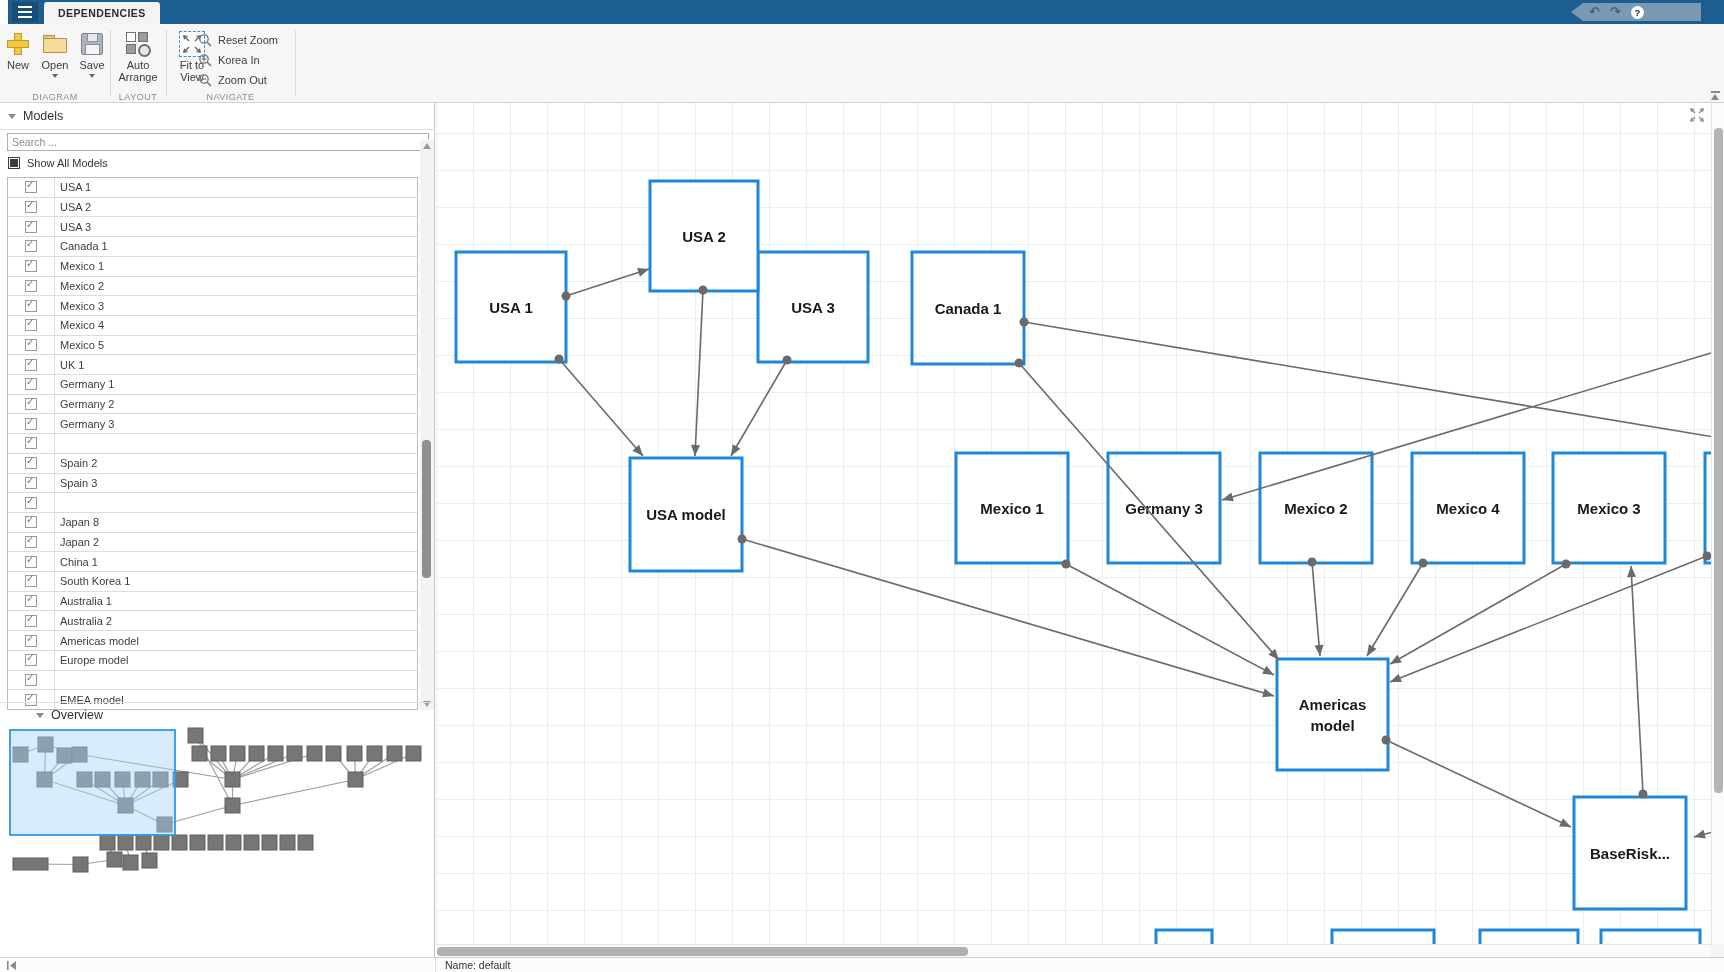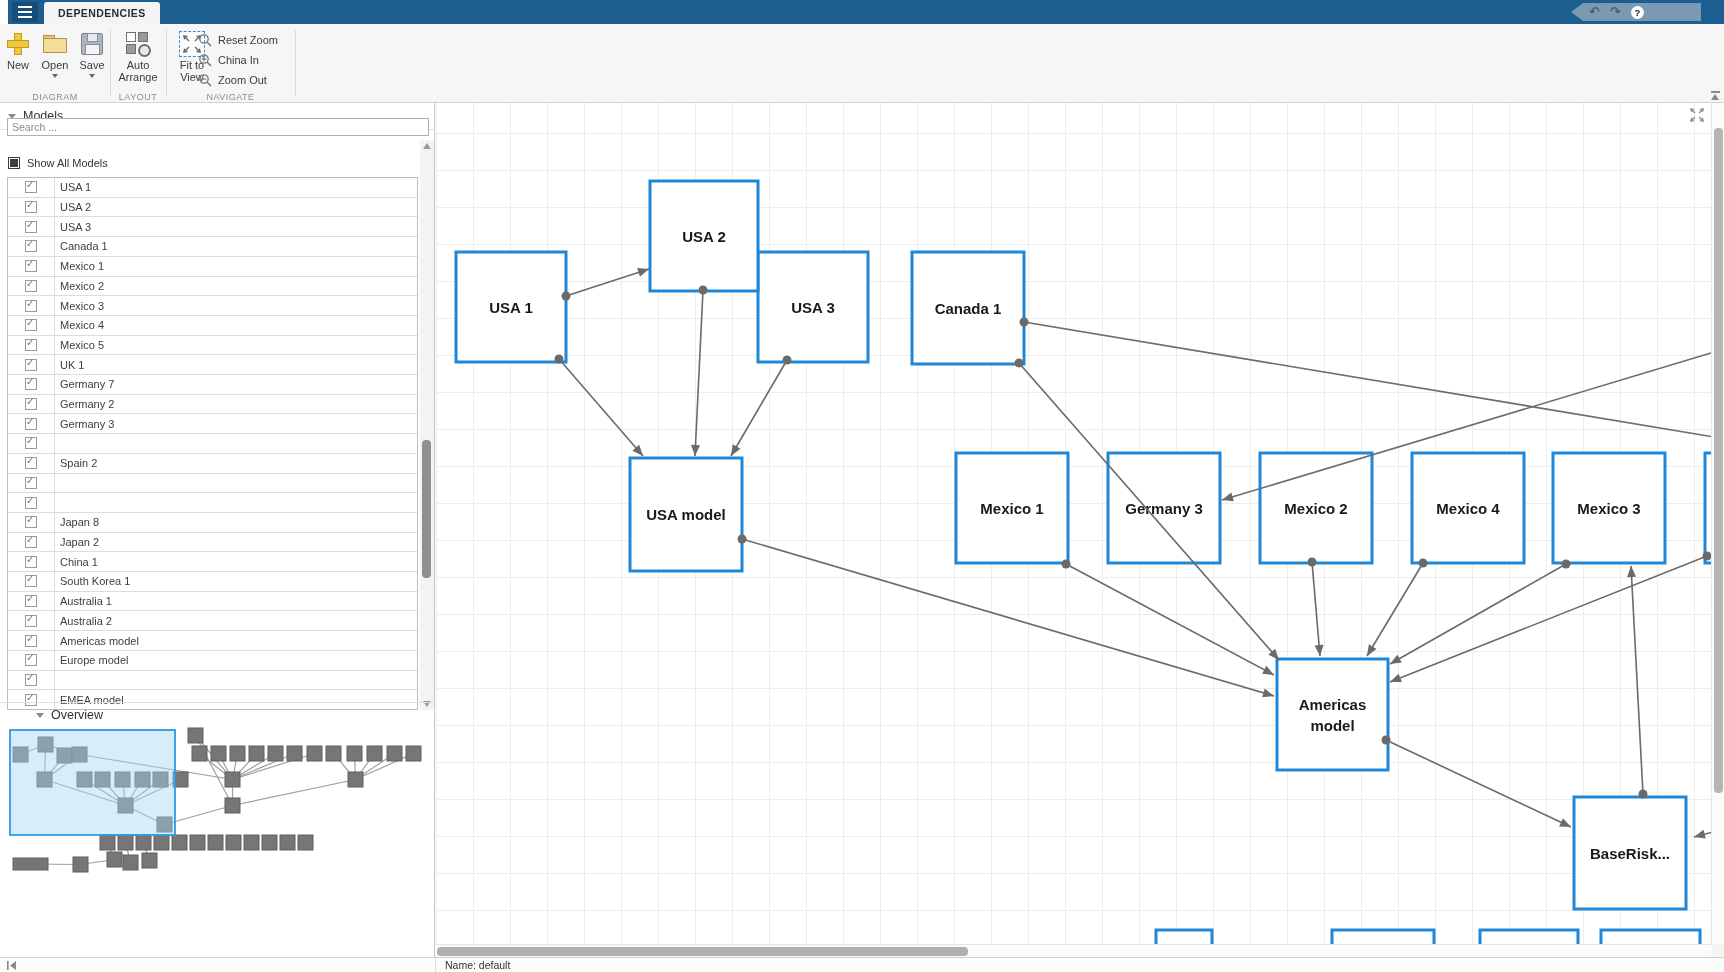--- a/index.html
+++ b/index.html
@@ -43,21 +43,21 @@
   .arrange-ic{position:relative;width:26px;height:26px;}
   .arrange-ic .sq{position:absolute;width:8px;height:8px;border:1.5px solid #6f6f6f;background:#fff;}
   .arrange-ic .sqf{position:absolute;width:8px;height:8px;background:#9b9b9b;border:1.5px solid #6f6f6f;}
   .arrange-ic .gear{position:absolute;right:0;bottom:0;width:9px;height:9px;border:2px solid #6f6f6f;border-radius:50%;background:#e8e8e8;}
   .fit-ic{position:relative;width:24px;height:24px;border:1.6px dashed #3e8ed0;background:#fdfdfd;}
   
   .panel{left:0;top:103px;width:435px;height:854px;background:#fff;border-right:1px solid #c4c4c4;box-sizing:border-box;}
   .sec-head{position:absolute;left:0;height:24px;font-size:12.5px;color:#333;display:flex;align-items:center;gap:7px;padding-left:8px;}
   .tri-down{width:0;height:0;border-left:4px solid transparent;border-right:4px solid transparent;border-top:5px solid #8a8a8a;}
   .hline{position:absolute;left:0;width:435px;height:1px;background:#e0e0e0;}
-  .search{position:absolute;left:7px;top:118px;width:412px;height:14px;border:1px solid #b0b0b0;
+  .search{position:absolute;left:7px;top:133px;width:412px;height:14px;border:1px solid #b0b0b0;
           font-size:10.5px;color:#555;padding:1px 4px;font-family:"Liberation Sans",sans-serif;outline:none;}
   .search::placeholder{color:#8a8a8a;}
   .showall{position:absolute;left:8px;top:157px;display:flex;align-items:flex-end;gap:7px;font-size:11px;color:#333;}
   .cb-dark{width:10px;height:10px;border:1px solid #3d3d3d;background:#fff;position:relative;}
   .cb-dark i{position:absolute;left:1px;top:1px;width:8px;height:8px;background:#3d3d3d;display:block;}
   .mlist{position:absolute;left:7px;top:177px;width:411px;height:533px;border:1px solid #bdbdbd;box-sizing:border-box;
          display:flex;flex-direction:column;overflow:hidden;}
   .mrow{flex:1;display:flex;border-bottom:1px solid #dcdcdc;box-sizing:border-box;background:#fff;}
   .mrow:last-child{border-bottom:none;}
   .mcol1{width:46px;border-right:1px solid #dcdcdc;display:flex;align-items:center;justify-content:center;}
@@ -182,21 +182,21 @@
     </svg>
     <span>Reset Zoom</span>
   </div>
   <div class="sbtn" style="top:27px;">
     <svg width="15" height="15" viewBox="0 0 15 15">
       <circle cx="6" cy="6" r="4.2" fill="none" stroke="#777" stroke-width="1.3"></circle>
       <line x1="9.2" y1="9.2" x2="13" y2="13" stroke="#777" stroke-width="1.6"></line>
       <line x1="6" y1="3.8" x2="6" y2="8.2" stroke="#777" stroke-width="1.2"></line>
       <line x1="3.8" y1="6" x2="8.2" y2="6" stroke="#777" stroke-width="1.2"></line>
     </svg>
-    <span>China In</span>
+    <span>Korea In</span>
   </div>
   <div class="sbtn" style="top:47px;">
     <svg width="15" height="15" viewBox="0 0 15 15">
       <circle cx="6" cy="6" r="4.2" fill="none" stroke="#777" stroke-width="1.3"></circle>
       <line x1="9.2" y1="9.2" x2="13" y2="13" stroke="#777" stroke-width="1.6"></line>
       <line x1="3.8" y1="6" x2="8.2" y2="6" stroke="#777" stroke-width="1.2"></line>
     </svg>
     <span>Zoom Out</span>
   </div>
   <div class="gsep" style="left:295px;"></div>
@@ -307,21 +307,21 @@
         </span>
       </div>
       <div class="mcol2">UK 1</div>
     </div>
     <div class="mrow">
       <div class="mcol1">
         <span class="cb">
           <span>✓</span>
         </span>
       </div>
-      <div class="mcol2">Germany 7</div>
+      <div class="mcol2">Germany 1</div>
     </div>
     <div class="mrow">
       <div class="mcol1">
         <span class="cb">
           <span>✓</span>
         </span>
       </div>
       <div class="mcol2">Germany 2</div>
     </div>
     <div class="mrow">
@@ -346,20 +346,21 @@
         </span>
       </div>
       <div class="mcol2">Spain 2</div>
     </div>
     <div class="mrow">
       <div class="mcol1">
         <span class="cb">
           <span>✓</span>
         </span>
       </div>
+      <div class="mcol2">Spain 3</div>
     </div>
     <div class="mrow">
       <div class="mcol1">
         <span class="cb">
           <span>✓</span>
         </span>
       </div>
     </div>
     <div class="mrow">
       <div class="mcol1">

